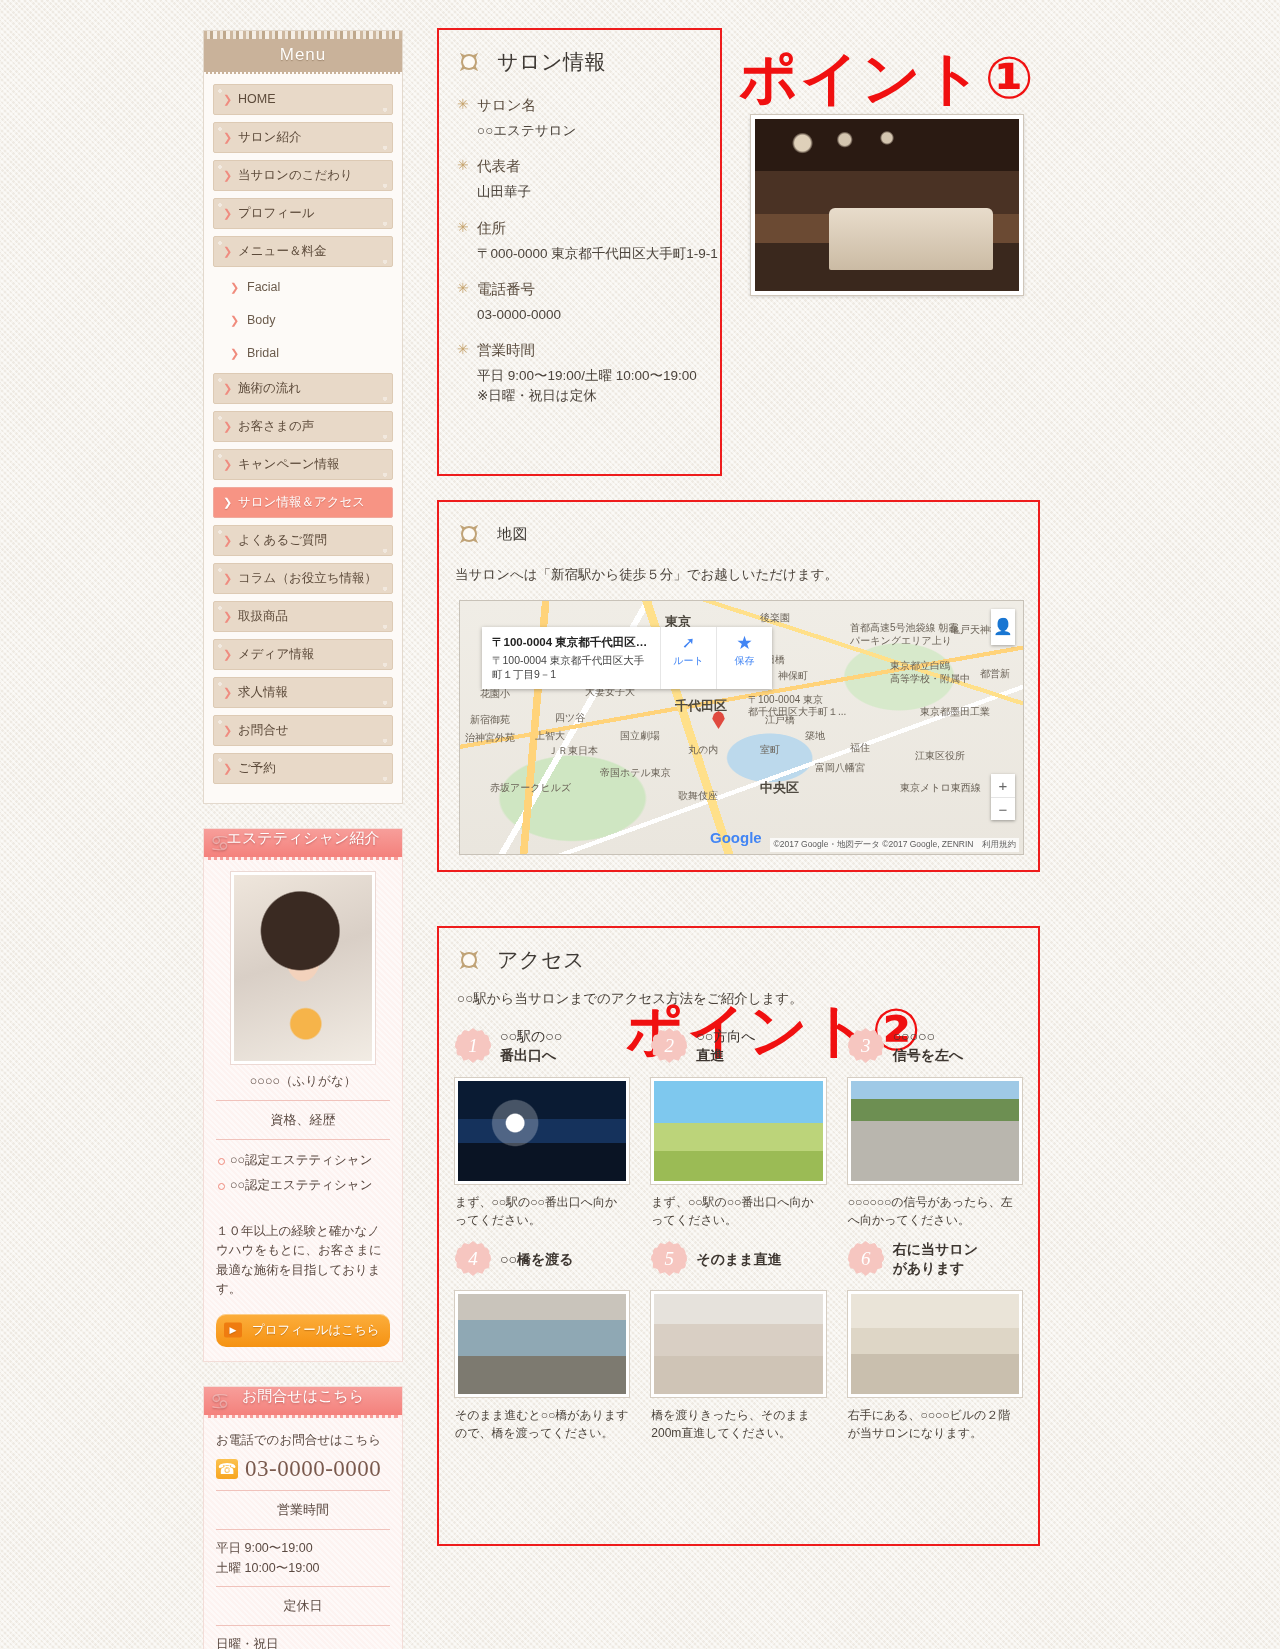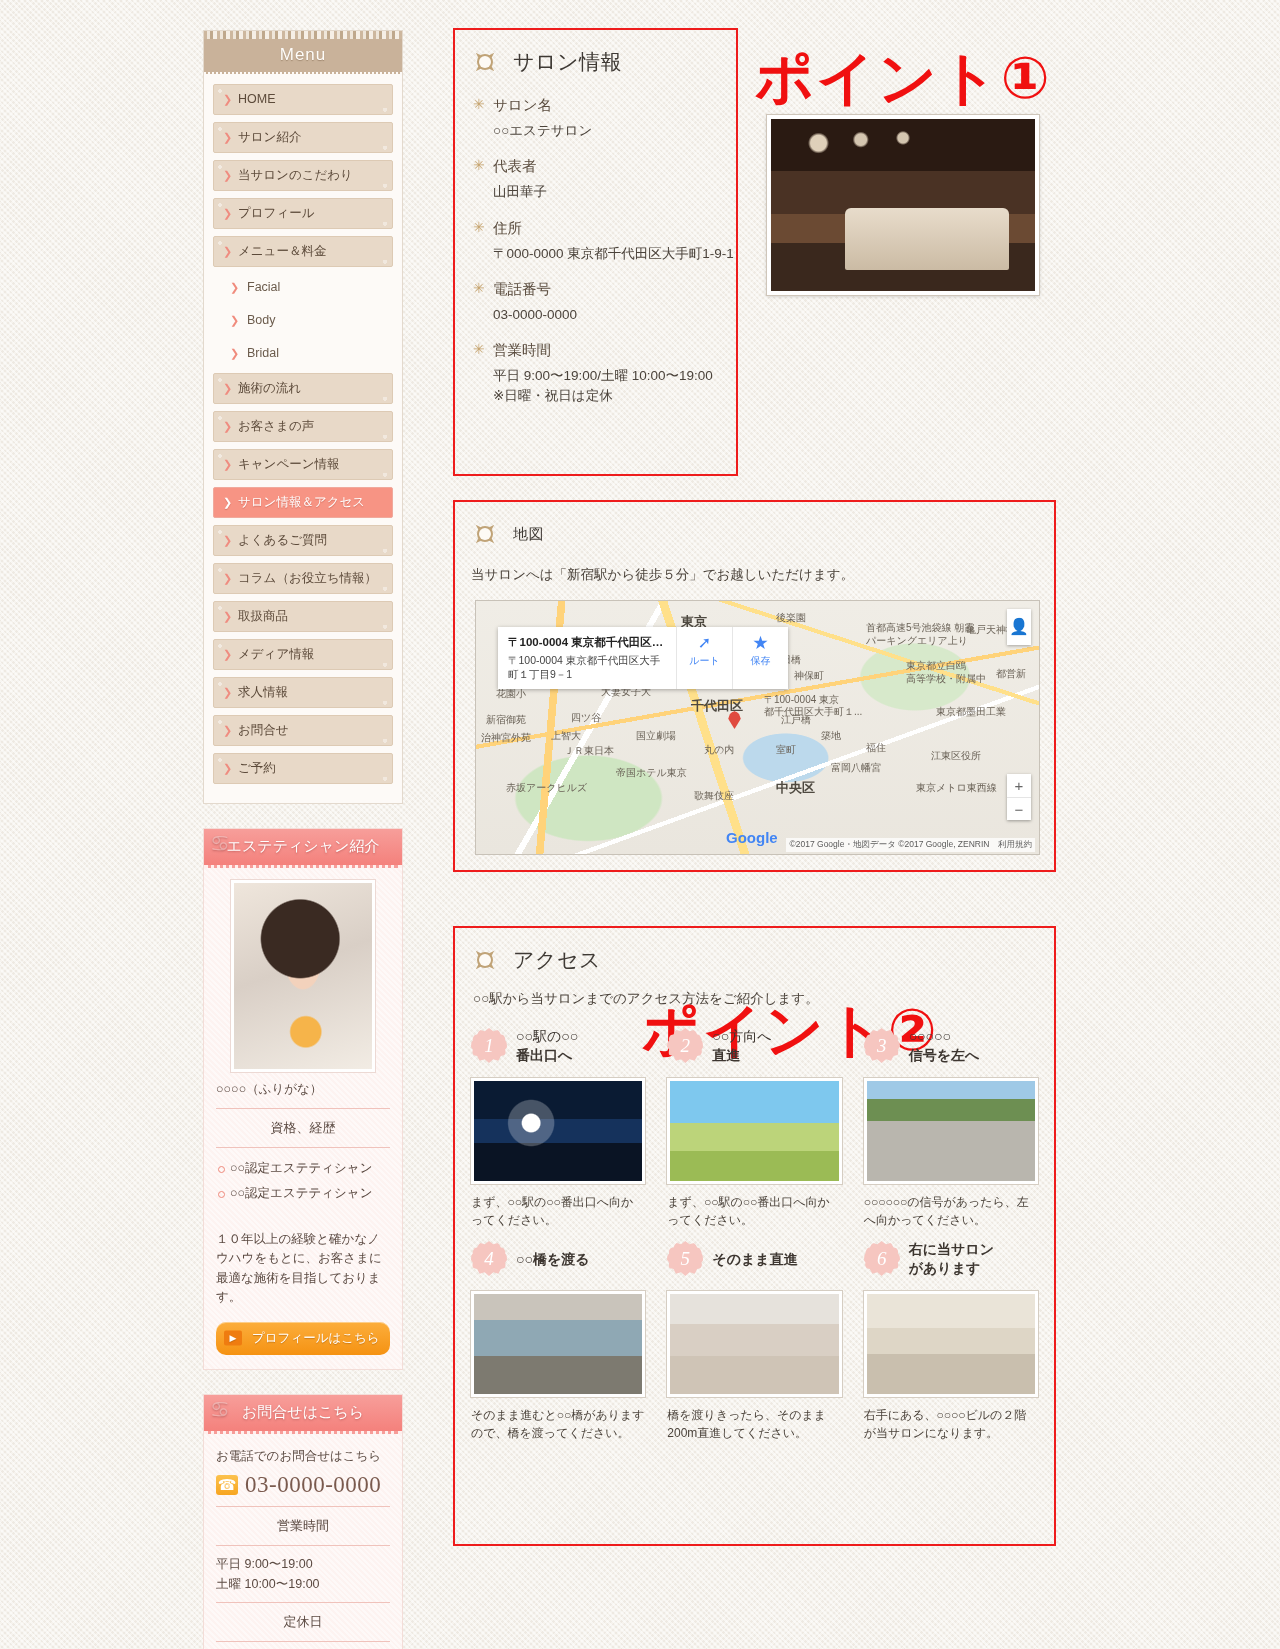--- a/index.html
+++ b/index.html
@@ -86,42 +86,42 @@
   }
 
   
   .panel { margin-top: 24px; border: 1px solid #f3ddd8; background: #fdf3f1;
      background-image: repeating-linear-gradient(45deg, rgba(255,255,255,.5) 0 2px, rgba(0,0,0,0) 2px 4px); }
   .panel-head {
     background: linear-gradient(#f79e9a, #f4817c);
     color: #fff;
     text-align: center;
     font-size: 15px;
-    padding: 8px 0 9px;
+    padding: 0 0 9px;
     text-shadow: 0 1px 2px rgba(150,60,60,.5);
     border-bottom: 3px dotted #fff0ee;
     position: relative;
     overflow: hidden;
   }
   .panel-head::before {
     content: "\0264B";
     position: absolute; left: 6px; top: 2px; font-size: 22px;
     color: rgba(255,255,255,.35);
   }
   .panel-body { padding: 12px 12px 14px; }
   .esth-photo {
     width: 144px; height: 192px; margin: 0 auto; display: block;
     border: 3px solid #fff; box-shadow: 0 0 0 1px #ecd9d4;
     background:
       radial-gradient(circle at 48% 30%, #3a2a22 0 26%, transparent 27%),
       radial-gradient(ellipse at 50% 42%, #f3d2bc 0 18%, transparent 19%),
       radial-gradient(circle at 52% 80%, #f6b44a 0 9%, transparent 10%),
       linear-gradient(160deg, #efe6dc, #d9cfc6 45%, #f2ece4);
   }
-  .esth-name { text-align: left; font-size: 12.5px; color: #5b4a42; margin: 9px 0 10px; }
+  .esth-name { text-align: center; font-size: 12.5px; color: #5b4a42; margin: 9px 0 10px; }
   .hr-pink { border: none; border-top: 1px solid #f0c2bb; margin: 8px 0; }
   .sec-title { text-align: center; font-size: 13px; color: #5b4a42; padding: 2px 0; }
   .cred { font-size: 12.5px; color: #5b4a42; padding: 4px 0 4px 14px; position: relative; }
   .cred::before {
     content: ""; position: absolute; left: 2px; top: 10px;
     width: 5px; height: 5px; border-radius: 50%; border: 1.5px solid #ef8a7c;
   }
   .esth-desc { font-size: 12.5px; color: #5b4a42; line-height: 1.55; margin-top: 24px; }
   .btn-profile {
     display: block; margin-top: 14px;
@@ -145,21 +145,21 @@
     position: relative;
   }
   .tel-icon::after {
     content: "\260E"; position: absolute; inset: 0; color: #fff;
     font-size: 15px; text-align: center; line-height: 20px;
   }
   .tel-num { font-family: "Liberation Serif", serif; font-size: 23px; color: #7a5a4e; letter-spacing: .5px; }
   .small-txt { font-size: 12.5px; color: #5b4a42; line-height: 1.6; }
 
   
-  .main { position: absolute; left: 453px; top: 28px; width: 563px; }
+  .main { position: absolute; left: 437px; top: 28px; width: 563px; }
 
   .card {
     border: 2px solid #ee1c1c;
     background: transparent;
     position: relative;
   }
   .card.c1 { width: 285px; height: 448px; }
   .card.c2 { width: 603px; height: 372px; margin-top: 24px; }
   .card.c3 { width: 603px; height: 620px; margin-top: 54px; }
 

